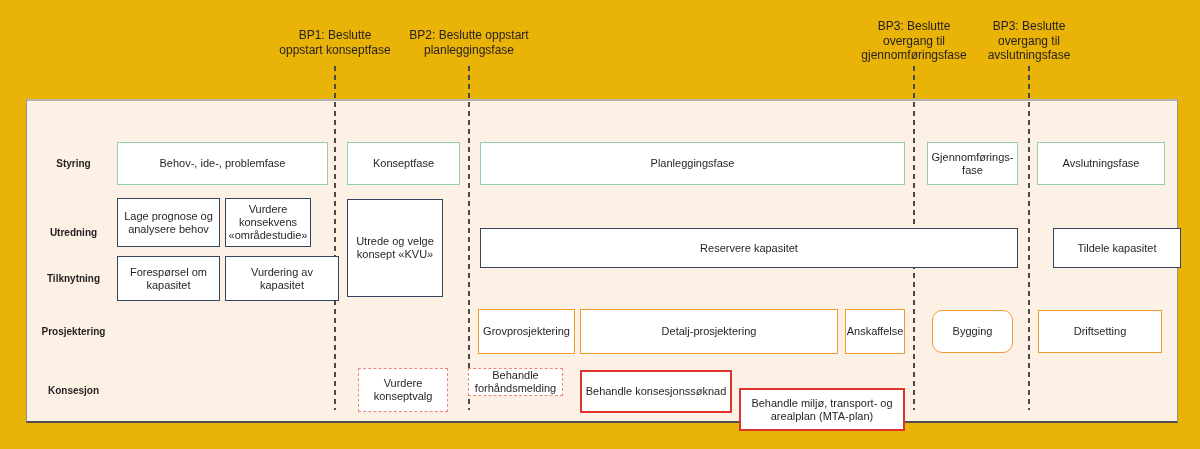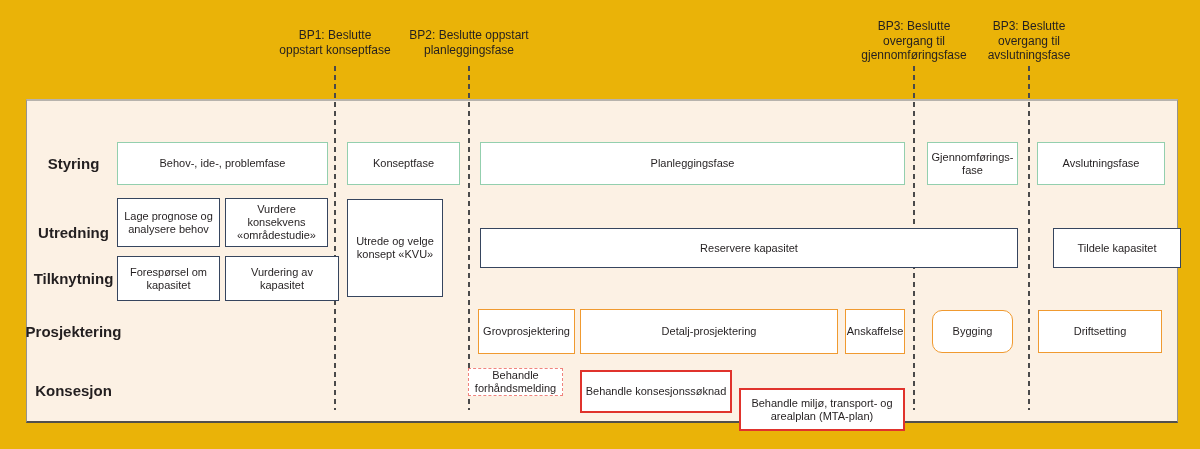--- a/index.html
+++ b/index.html
@@ -25,42 +25,42 @@
   }
   #vline-bp1{left:334px;} #vline-bp2{left:468px;} #vline-bp3a{left:913px;} #vline-bp3b{left:1028px;}
   .bp-label{
     position:absolute;transform:translateX(-50%);text-align:center;
     font-size:12px;line-height:14.5px;white-space:pre-line;z-index:2;
   }
   #bp1{left:335px;top:28px;} #bp2{left:469px;top:28px;}
   #bp3a{left:914px;top:19px;} #bp3b{left:1029px;top:19px;}
   .row-label{
     position:absolute;display:flex;align-items:center;justify-content:center;
-    font-size:15px;font-weight:bold;text-align:center;z-index:2;left:26px;width:95px;
+    font-size:10px;font-weight:bold;text-align:center;z-index:2;left:26px;width:95px;
   }
   #r-styring{top:142px;height:43px;} #r-utredning{top:208px;height:49px;}
   #r-tilknytning{top:256px;height:45px;} #r-prosjektering{top:309px;height:45px;}
   #r-konsesjon{top:368px;height:44px;}
   .box{
     position:absolute;background:#ffffff;box-sizing:border-box;z-index:2;
     display:flex;align-items:center;justify-content:center;text-align:center;
     font-size:11px;line-height:13px;white-space:pre-line;padding:1px;
   }
   .green{border:1.5px solid var(--phase-green);}
   .navy{border:1.5px solid var(--box-navy);}
   .orange{border:1.5px solid var(--box-orange);}
   .red{border:2px solid var(--box-red);}
   .red-dashed{border:1.5px dashed var(--box-red-dashed);}
   #b-behov{left:117px;top:142px;width:211px;height:43px;}
   #b-konseptfase{left:347px;top:142px;width:113px;height:43px;}
   #b-planlegging{left:480px;top:142px;width:425px;height:43px;}
   #b-gjennomforing{left:927px;top:142px;width:91px;height:43px;}
   #b-avslutningsfase{left:1037px;top:142px;width:128px;height:43px;}
   #b-prognose{left:117px;top:198px;width:103px;height:49px;}
-  #b-konsekvens{left:225px;top:198px;width:103px;height:49px;}
+  #b-konsekvens{left:225px;top:198px;width:86px;height:49px;}
   #b-kvu{left:347px;top:199px;width:96px;height:98px;}
   #b-reservere{left:480px;top:228px;width:538px;height:40px;}
   #b-tildele{left:1037px;top:228px;width:128px;height:40px;margin-left:16px;}
   #b-foresporsel{left:117px;top:256px;width:103px;height:45px;}
   #b-vurdering-kap{left:225px;top:256px;width:114px;height:45px;}
   #b-grov{left:478px;top:309px;width:97px;height:45px;}
   #b-detalj{left:580px;top:309px;width:258px;height:45px;}
   #b-anskaffelse{left:845px;top:309px;width:60px;height:45px;}
   #b-bygging{left:932px;top:310px;width:81px;height:43px;border-radius:10px;}
   #b-driftsetting{left:1038px;top:310px;width:124px;height:43px;}
@@ -118,19 +118,21 @@
 kapasitet</div>
   <div class="box navy" id="b-vurdering-kap">Vurdering av
 kapasitet</div>
 
   <div class="box orange" id="b-grov">Grovprosjektering</div>
   <div class="box orange" id="b-detalj">Detalj-prosjektering</div>
   <div class="box orange" id="b-anskaffelse">Anskaffelse</div>
   <div class="box orange" id="b-bygging">Bygging</div>
   <div class="box orange" id="b-driftsetting">Driftsetting</div>
 
+  <div class="box red-dashed" id="b-vurdere-konseptvalg">Vurdere
+konseptvalg</div>
   <div class="box red-dashed" id="b-forhandsmelding">Behandle
 forhåndsmelding</div>
   <div class="box red" id="b-konsesjonssoknad">Behandle konsesjonssøknad</div>
   <div class="box red" id="b-mta">Behandle miljø, transport- og
 arealplan (MTA-plan)</div>
 
 </div>
 
 </body></html>

